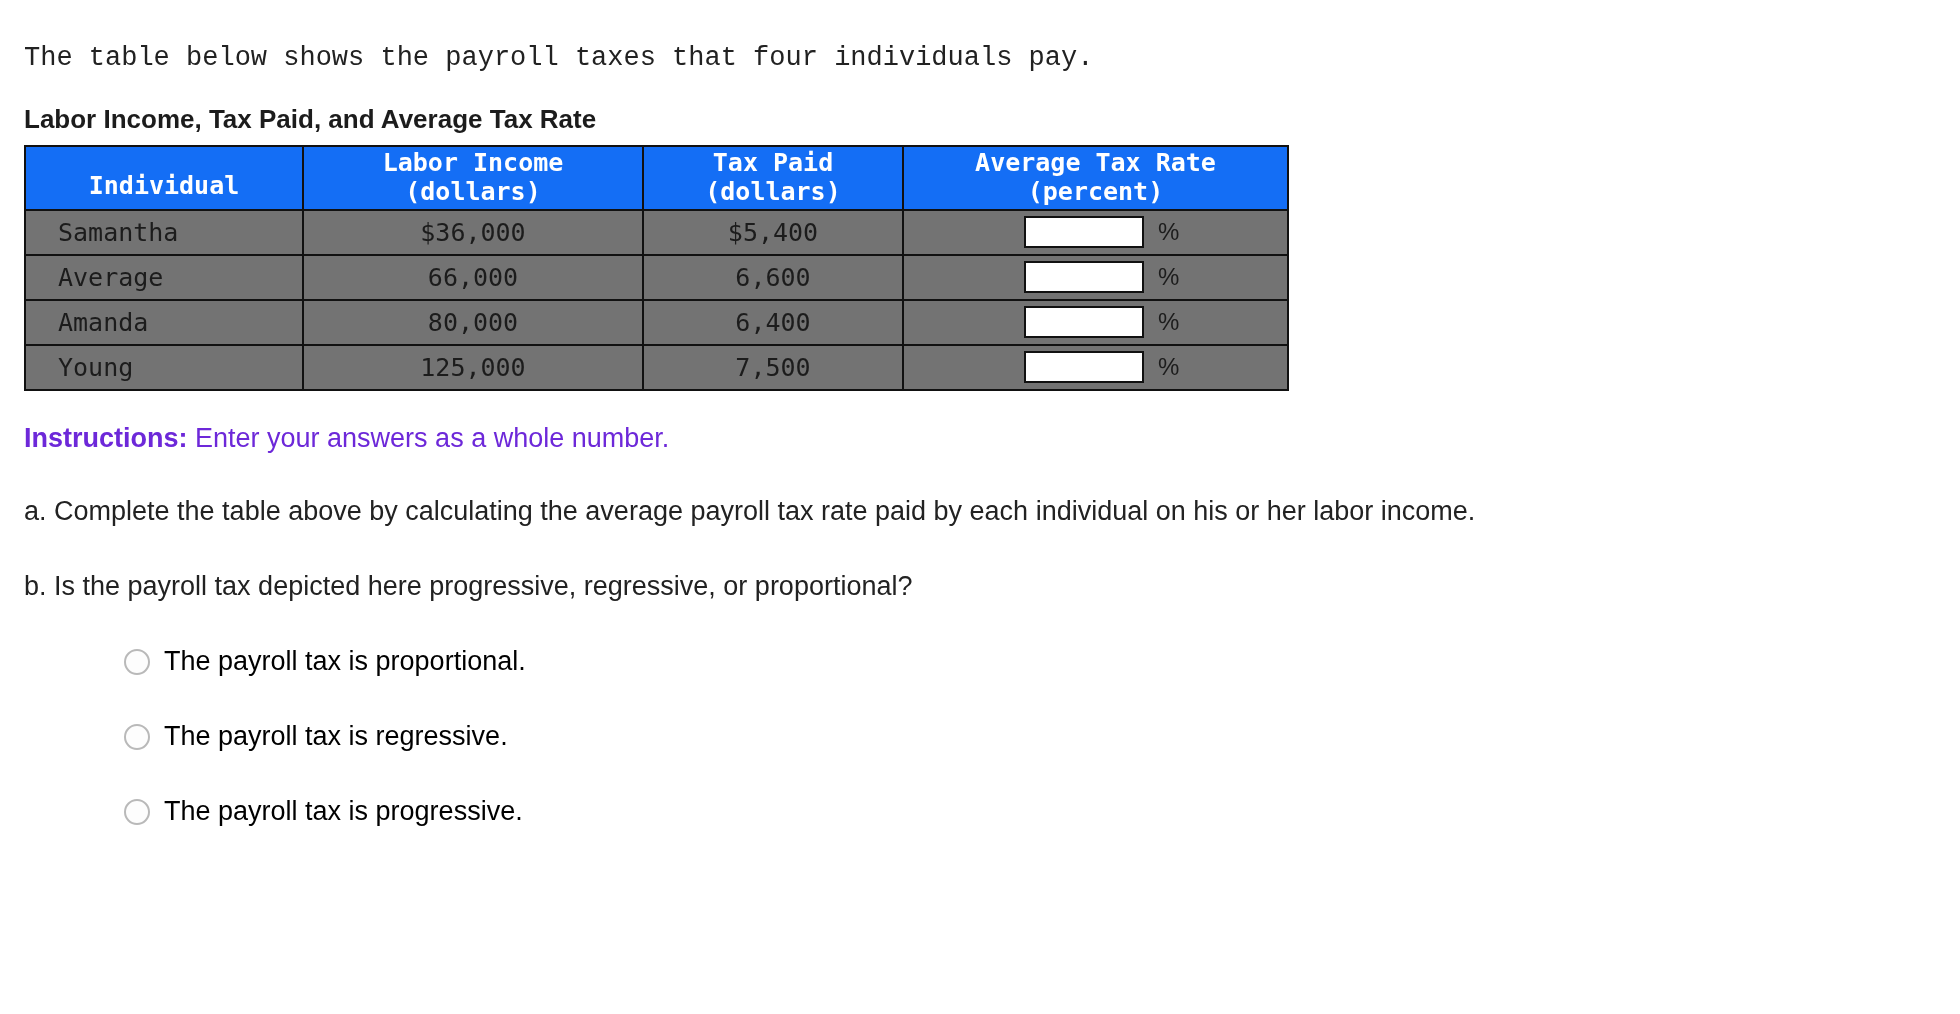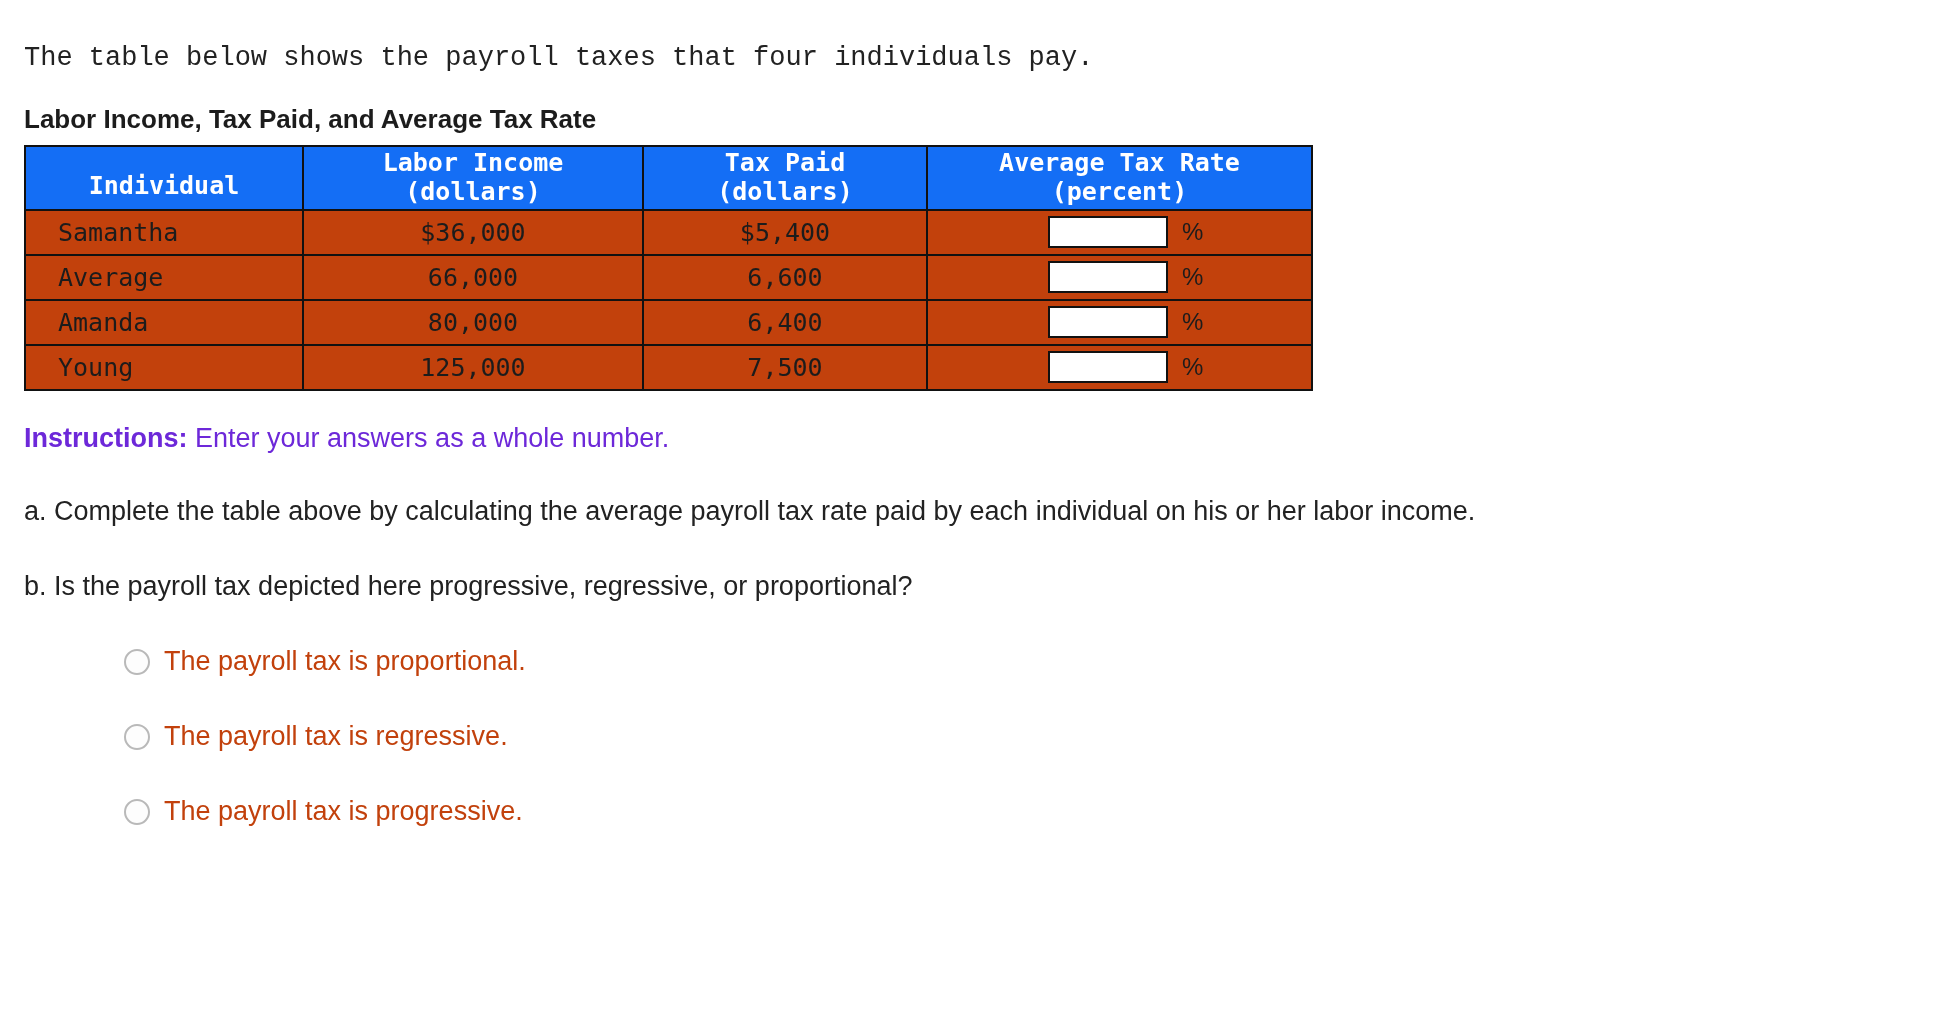--- a/index.html
+++ b/index.html
@@ -51,27 +51,27 @@
     height: 62px;
     line-height: 1.15;
     padding: 2px 4px;
   }
   .th-individual {
     width: 278px;
     vertical-align: bottom;
     padding-bottom: 8px !important;
   }
   .th-labor { width: 340px; }
-  .th-tax { width: 284px; }
+  .th-tax { width: 260px; }
   .th-rate { width: 385px; }
   .hdr-l1 { display: block; }
   .hdr-l2 { display: block; }
   table.payroll tbody td {
     height: 45px;
-    background: #c2410c;
+    background: #737373;
     color: #1c1c1c;
   }
   td.name {
     text-align: left;
     padding-left: 32px !important;
   }
   td.num {
     text-align: center;
   }
   td.ratecell {
@@ -128,21 +128,21 @@
     height: 26px;
     border: 2px solid #b9b9b9;
     border-radius: 50%;
     background: #fdfdfd;
     box-sizing: border-box;
     flex: none;
     margin-right: 14px;
   }
   .choice-label {
     font-size: 27px;
-    color: #c2410c;
+    color: #000000;
   }
 </style>
 </head>
 <body>
 
 <div class="page">
 
   <p class="intro">The table below shows the payroll taxes that four individuals pay.</p>
 
   <div class="table-title">Labor Income, Tax Paid, and Average Tax Rate</div>

